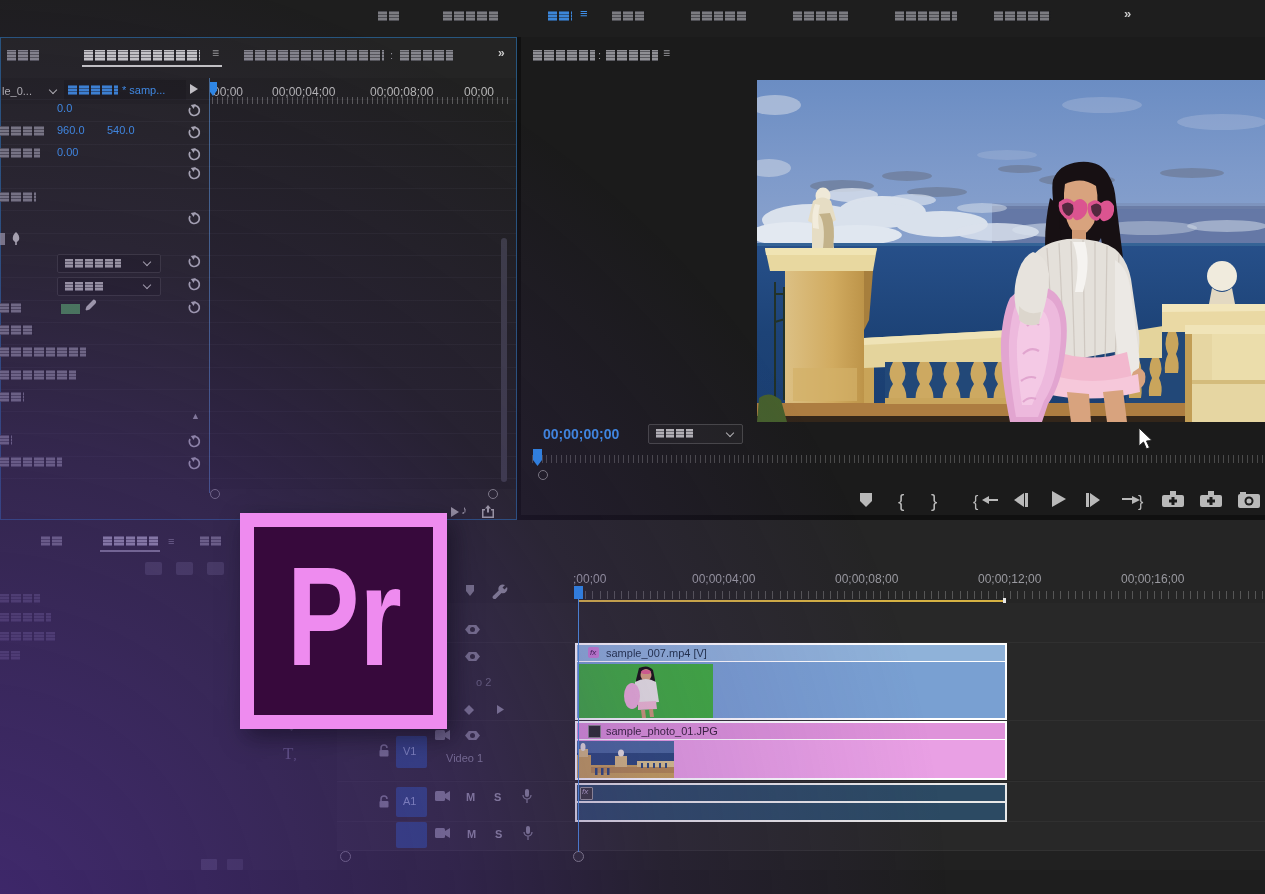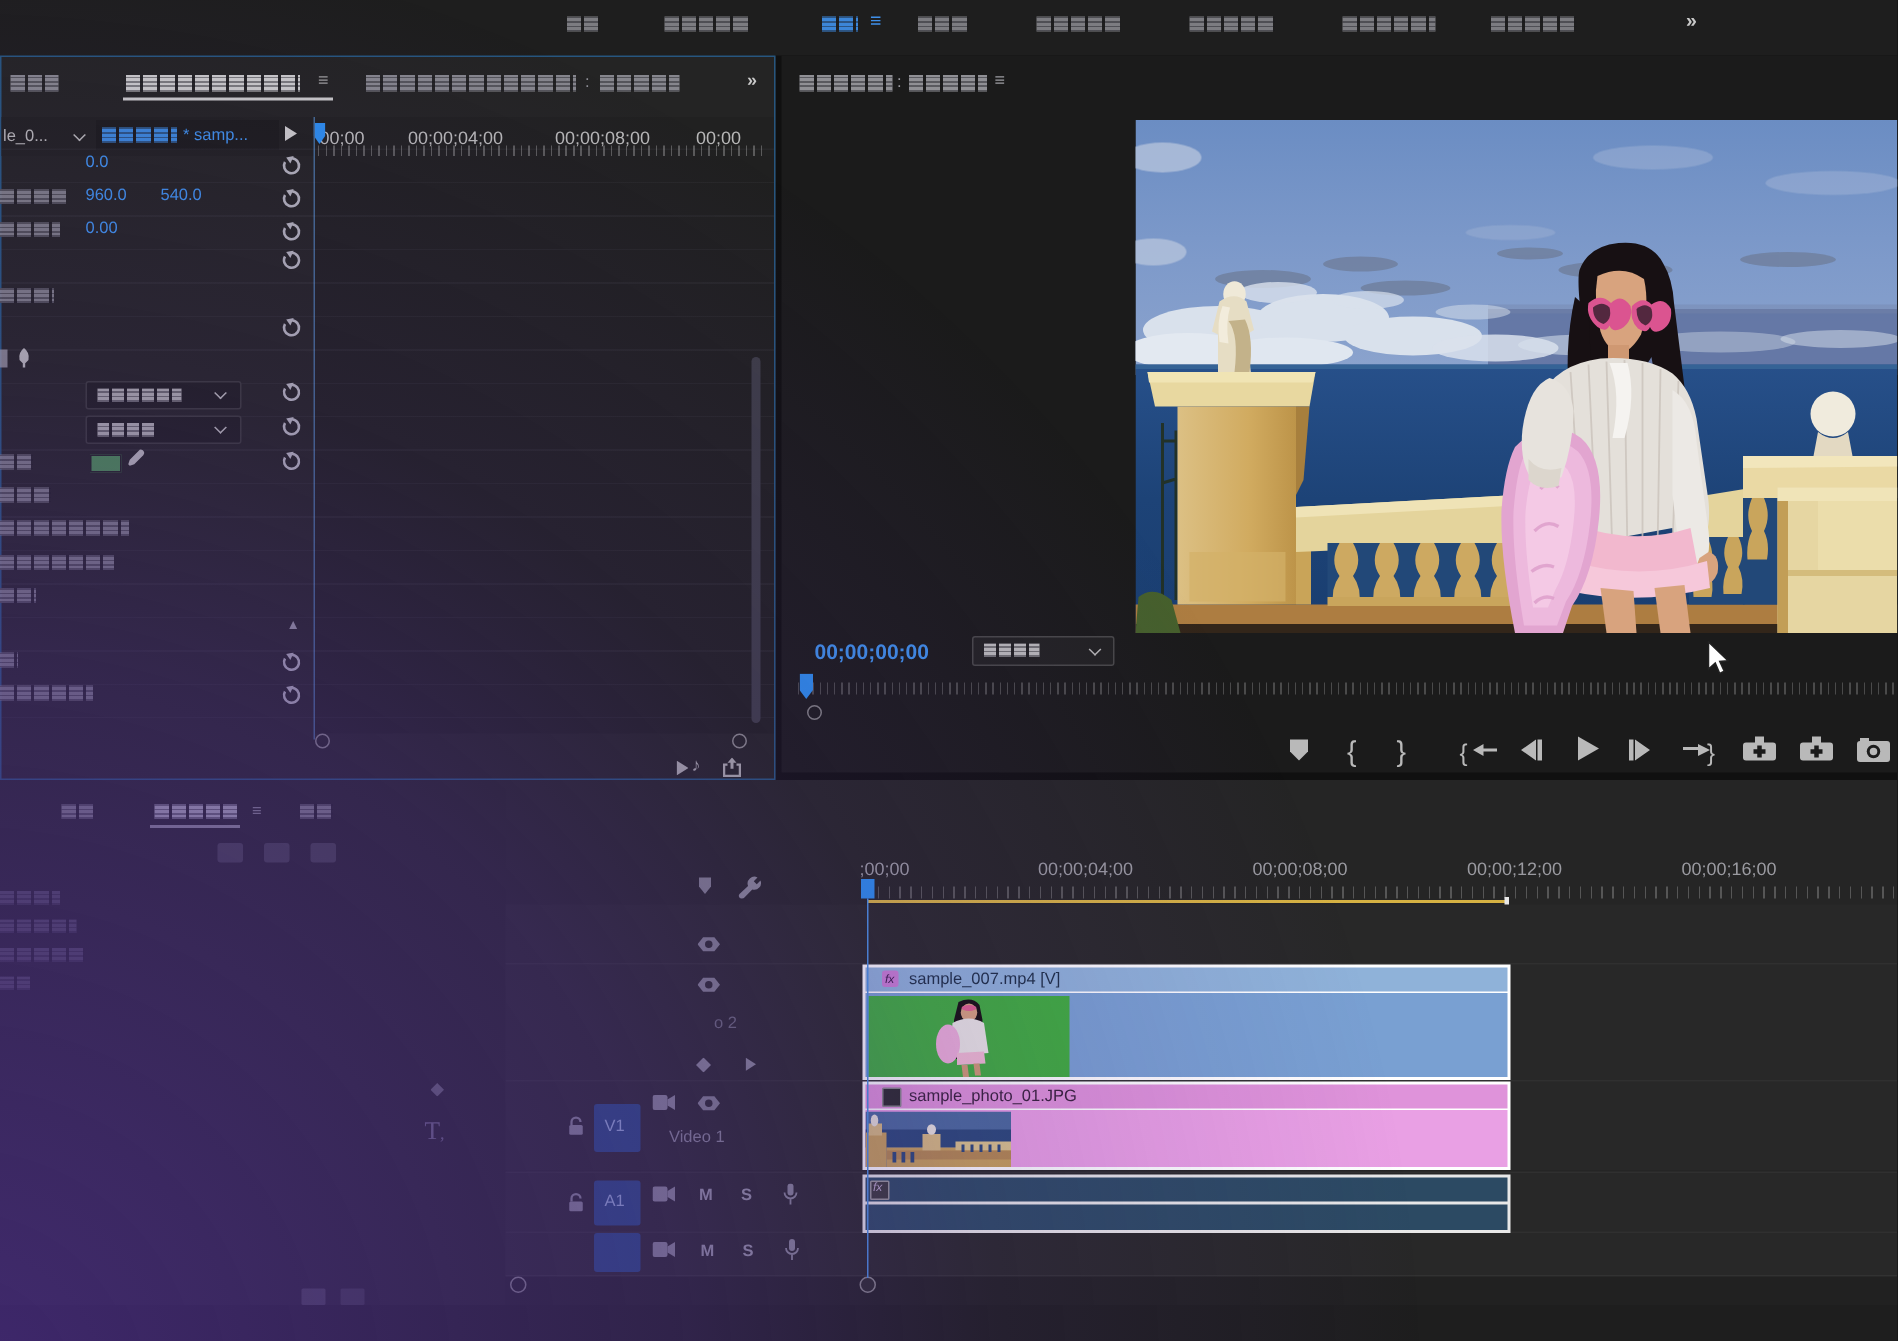--- a/index.html
+++ b/index.html
@@ -521,18 +521,21 @@
 <div class="abs" style="left:575px;top:783px;width:432px;height:39px;background:#e8e8e8;"></div>
 <div class="abs" style="left:577px;top:785px;width:428px;height:16px;background:#2c4a63;"></div>
 <div class="abs" style="left:577px;top:803px;width:428px;height:17px;background:#2c4a63;"></div>
 <div class="abs" style="left:580px;top:787px;width:11px;height:11px;background:#3a3a3a;border:1px solid #999;border-radius:1px;"></div>
 <div class="txt" style="left:582px;top:787px;color:#b9a9c9;font-size:8px;font-style:italic;">fx</div>
 <div class="abs" style="left:578px;top:599px;width:1px;height:253px;background:#4a90e0;"></div>
 
 <div class="abs" id="overlay" style="left:0;top:0;width:1265px;height:894px;pointer-events:none;
  background:radial-gradient(circle 980px at -30px 930px, rgba(76,44,140,0.72) 0%, rgba(76,44,140,0.40) 50%, rgba(76,44,140,0.16) 71%, rgba(76,44,140,0) 100%);"></div>
 
+<div class="abs" id="logo" style="left:240px;top:513px;width:179px;height:188px;background:#37093c;border:14px solid #ee8bef;box-shadow:6px 8px 22px rgba(10,5,20,.5);">
+  <div class="txt" style="left:33px;top:8px;color:#ee8bef;font-size:141px;font-weight:bold;transform:scaleX(0.77);transform-origin:0 0;">Pr</div>
+</div>
 
 <svg class="abs" style="left:1137px;top:427px;" width="16" height="24" viewBox="0 0 16 24">
 <path d="M2 1 L2 19 L6.5 15 L9.5 22 L12.5 20.5 L9.5 14 L15 13.5 Z" fill="#fff" stroke="#222" stroke-width="1"></path>
 </svg>
 
 </div>
 
 </body></html>

